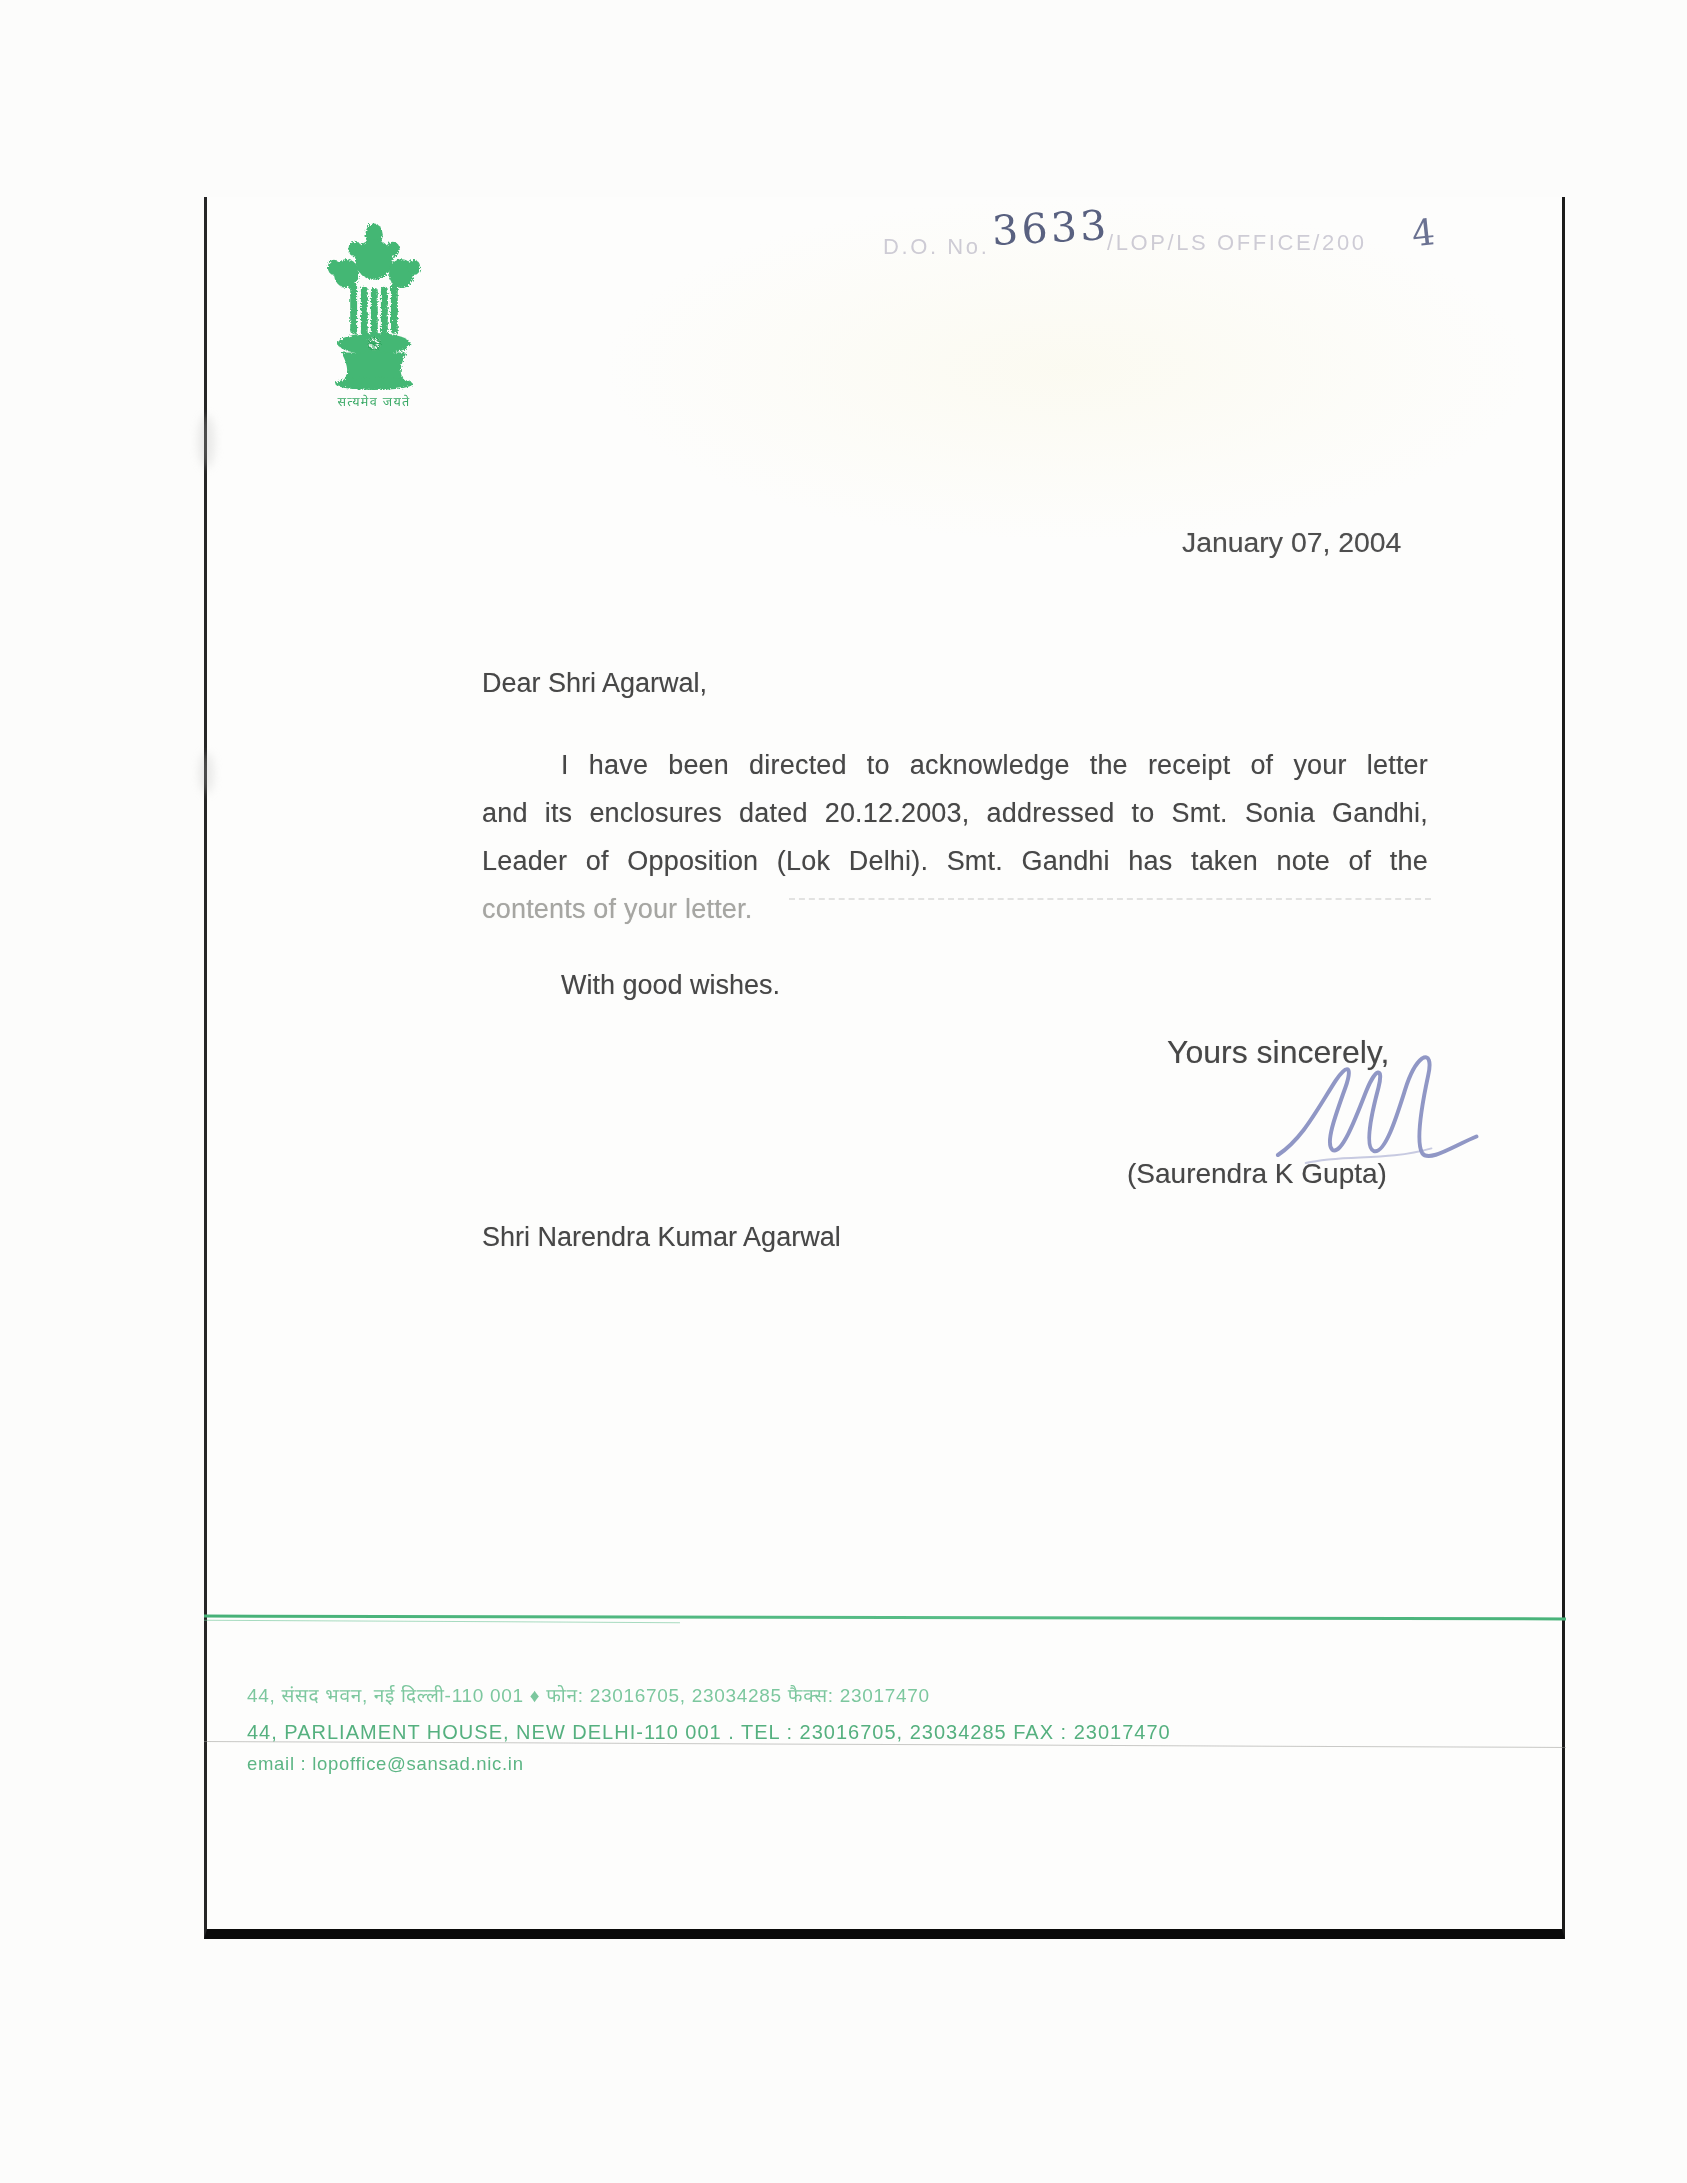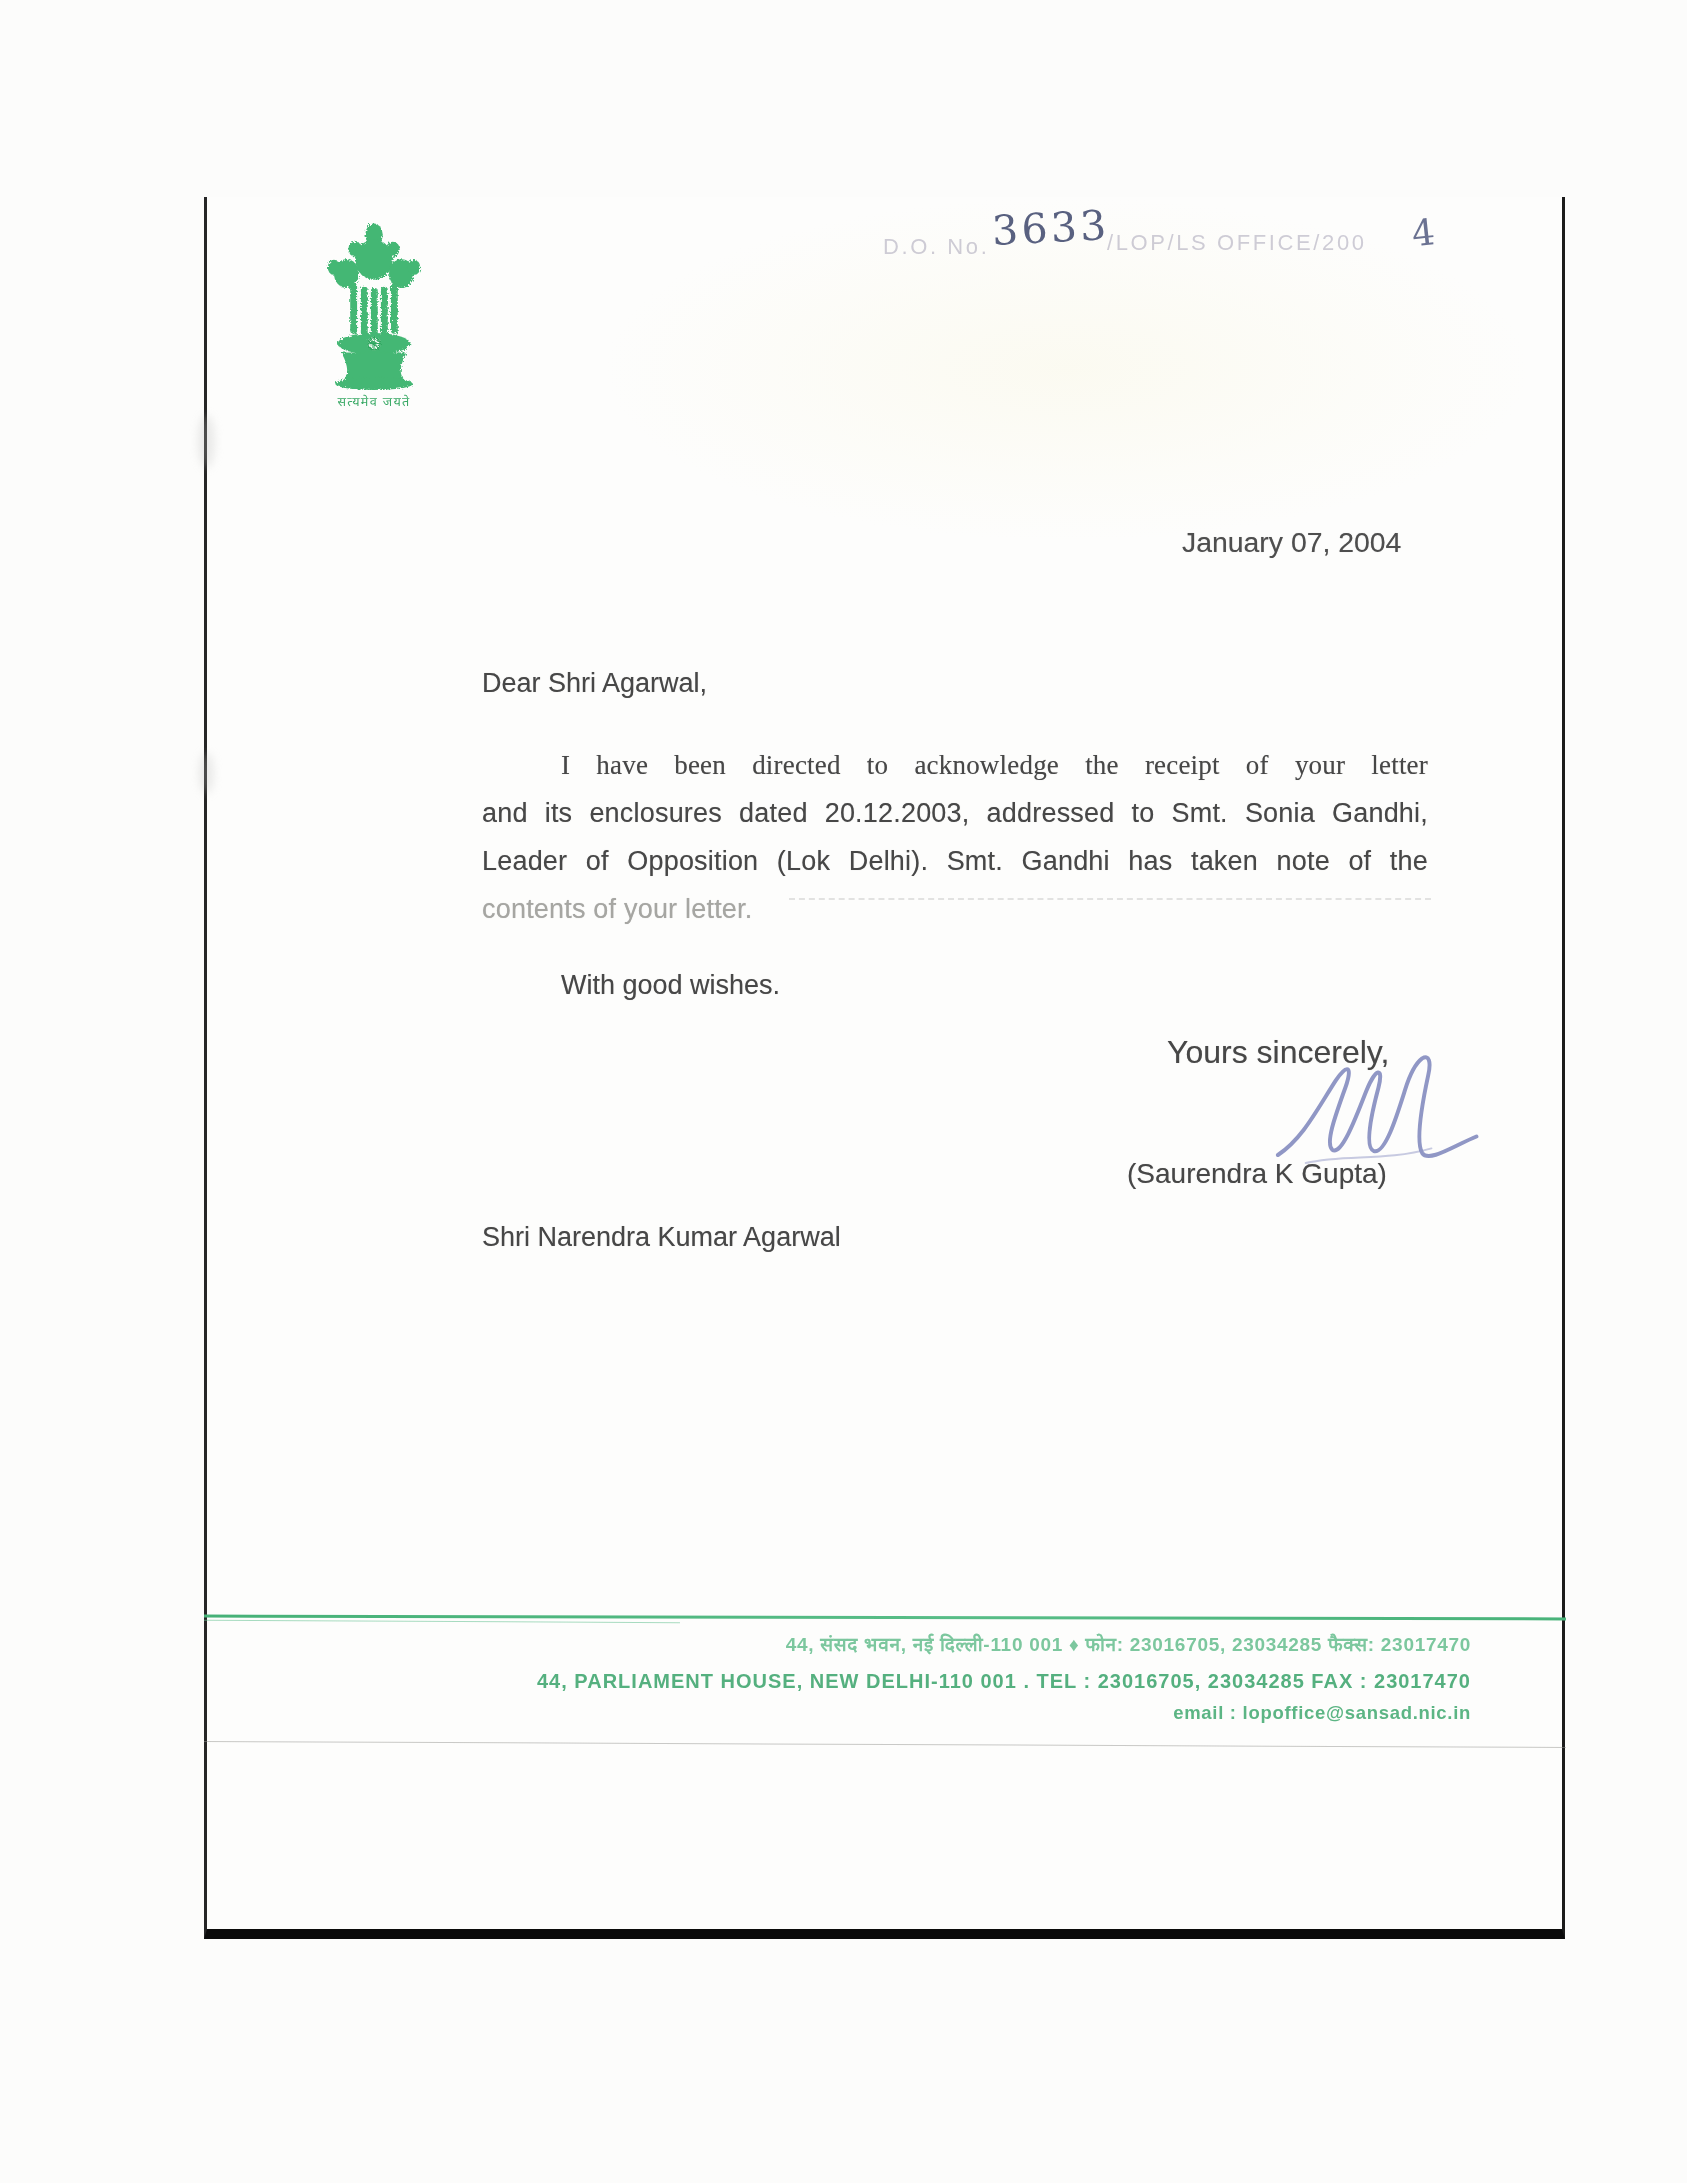--- a/index.html
+++ b/index.html
@@ -42,39 +42,39 @@
   .lh-eng-2 { font-size:25px; font-weight:bold; line-height:29px; letter-spacing:1.3px; margin-bottom:6.6px; filter:blur(0.2px); }
   .lh-eng-3 { font-size:26.5px; font-weight:bold; line-height:30px; letter-spacing:0.7px; filter:blur(0.2px); }
 
   .date-line { left:975px; top:329px; font-size:28.4px; color:#4e4e4e; text-shadow:0 0 0.7px rgba(80,80,80,0.45); }
 
   
   .salutation { left:275px; top:471px; font-size:27px; text-shadow:0 0 0.7px rgba(70,70,70,0.4); }
   .body-par { left:275px; top:544px; width:946px; font-size:27px; line-height:48px;
               text-shadow:0 0 0.7px rgba(70,70,70,0.4); letter-spacing:0.2px; }
   .body-line { text-align:justify; text-align-last:justify; }
-  .body-line.first { padding-left:79px;font-family:Liberation Serif, serif; }
+  .body-line.first { padding-left:79px; }
   .body-line.last { text-align-last:left; color:#979793; opacity:0.85; }
   .scan-dashes { left:582px; top:701px; width:642px; border-top:2px dashed rgba(130,130,130,0.22); }
 
   .closing { left:354px; top:773px; font-size:27px; text-shadow:0 0 0.7px rgba(70,70,70,0.4); }
   .valediction { left:960px; top:837px; font-size:32px; text-shadow:0 0 0.7px rgba(70,70,70,0.4); }
   .signature { left:1059px; top:852px; }
   .signatory { left:920px; top:961px; font-size:28px; text-shadow:0 0 0.7px rgba(70,70,70,0.4); }
 
   .recipient-name { left:275px; top:1025px; font-size:27px; text-shadow:0 0 0.7px rgba(70,70,70,0.4); }
   .recipient-address { left:275px; top:1090px; font-size:27px; line-height:34px; text-shadow:0 0 0.7px rgba(70,70,70,0.4); }
 
   
   .footer-rule { left:-3.3px; top:1419px; width:1362px; height:2.6px;
                  background:linear-gradient(90deg,#46b177,#58bd87 55%,#49b37a);
                  transform:rotate(0.12deg); }
   .footer-rule-2 { left:-3.3px; top:1424px; width:476px; height:1.3px;
                    background:rgba(110,196,152,0.6); transform:rotate(0.3deg); }
-  .footer-block { left:40px; top:1434px; width:1224px; text-align:right;font-weight:bold; }
+  .footer-block { left:40px; top:1485px; width:1224px; text-align:left; }
   .footer-hindi { font-size:19px; color:#7cc79e; letter-spacing:0.7px; filter:blur(0.3px); }
   .footer-eng { font-size:20px; color:#55b07f; letter-spacing:1px; margin-top:13.2px; filter:blur(0.3px); }
   .footer-email { font-size:18.5px; color:#5cb584; letter-spacing:0.7px; margin-top:9px; filter:blur(0.3px); }
   .scan-line-bottom { left:-3.3px; top:1547px; width:1362px; height:1.3px;
                       background:rgba(150,150,145,0.5); transform:rotate(0.25deg); }
 
   
   .smudge { position:absolute; background:rgba(185,185,185,0.28); filter:blur(4px); border-radius:50%; }
   .tint { position:absolute; background:radial-gradient(closest-side, rgba(250,248,232,0.55), rgba(250,248,232,0)); }
 </style>

